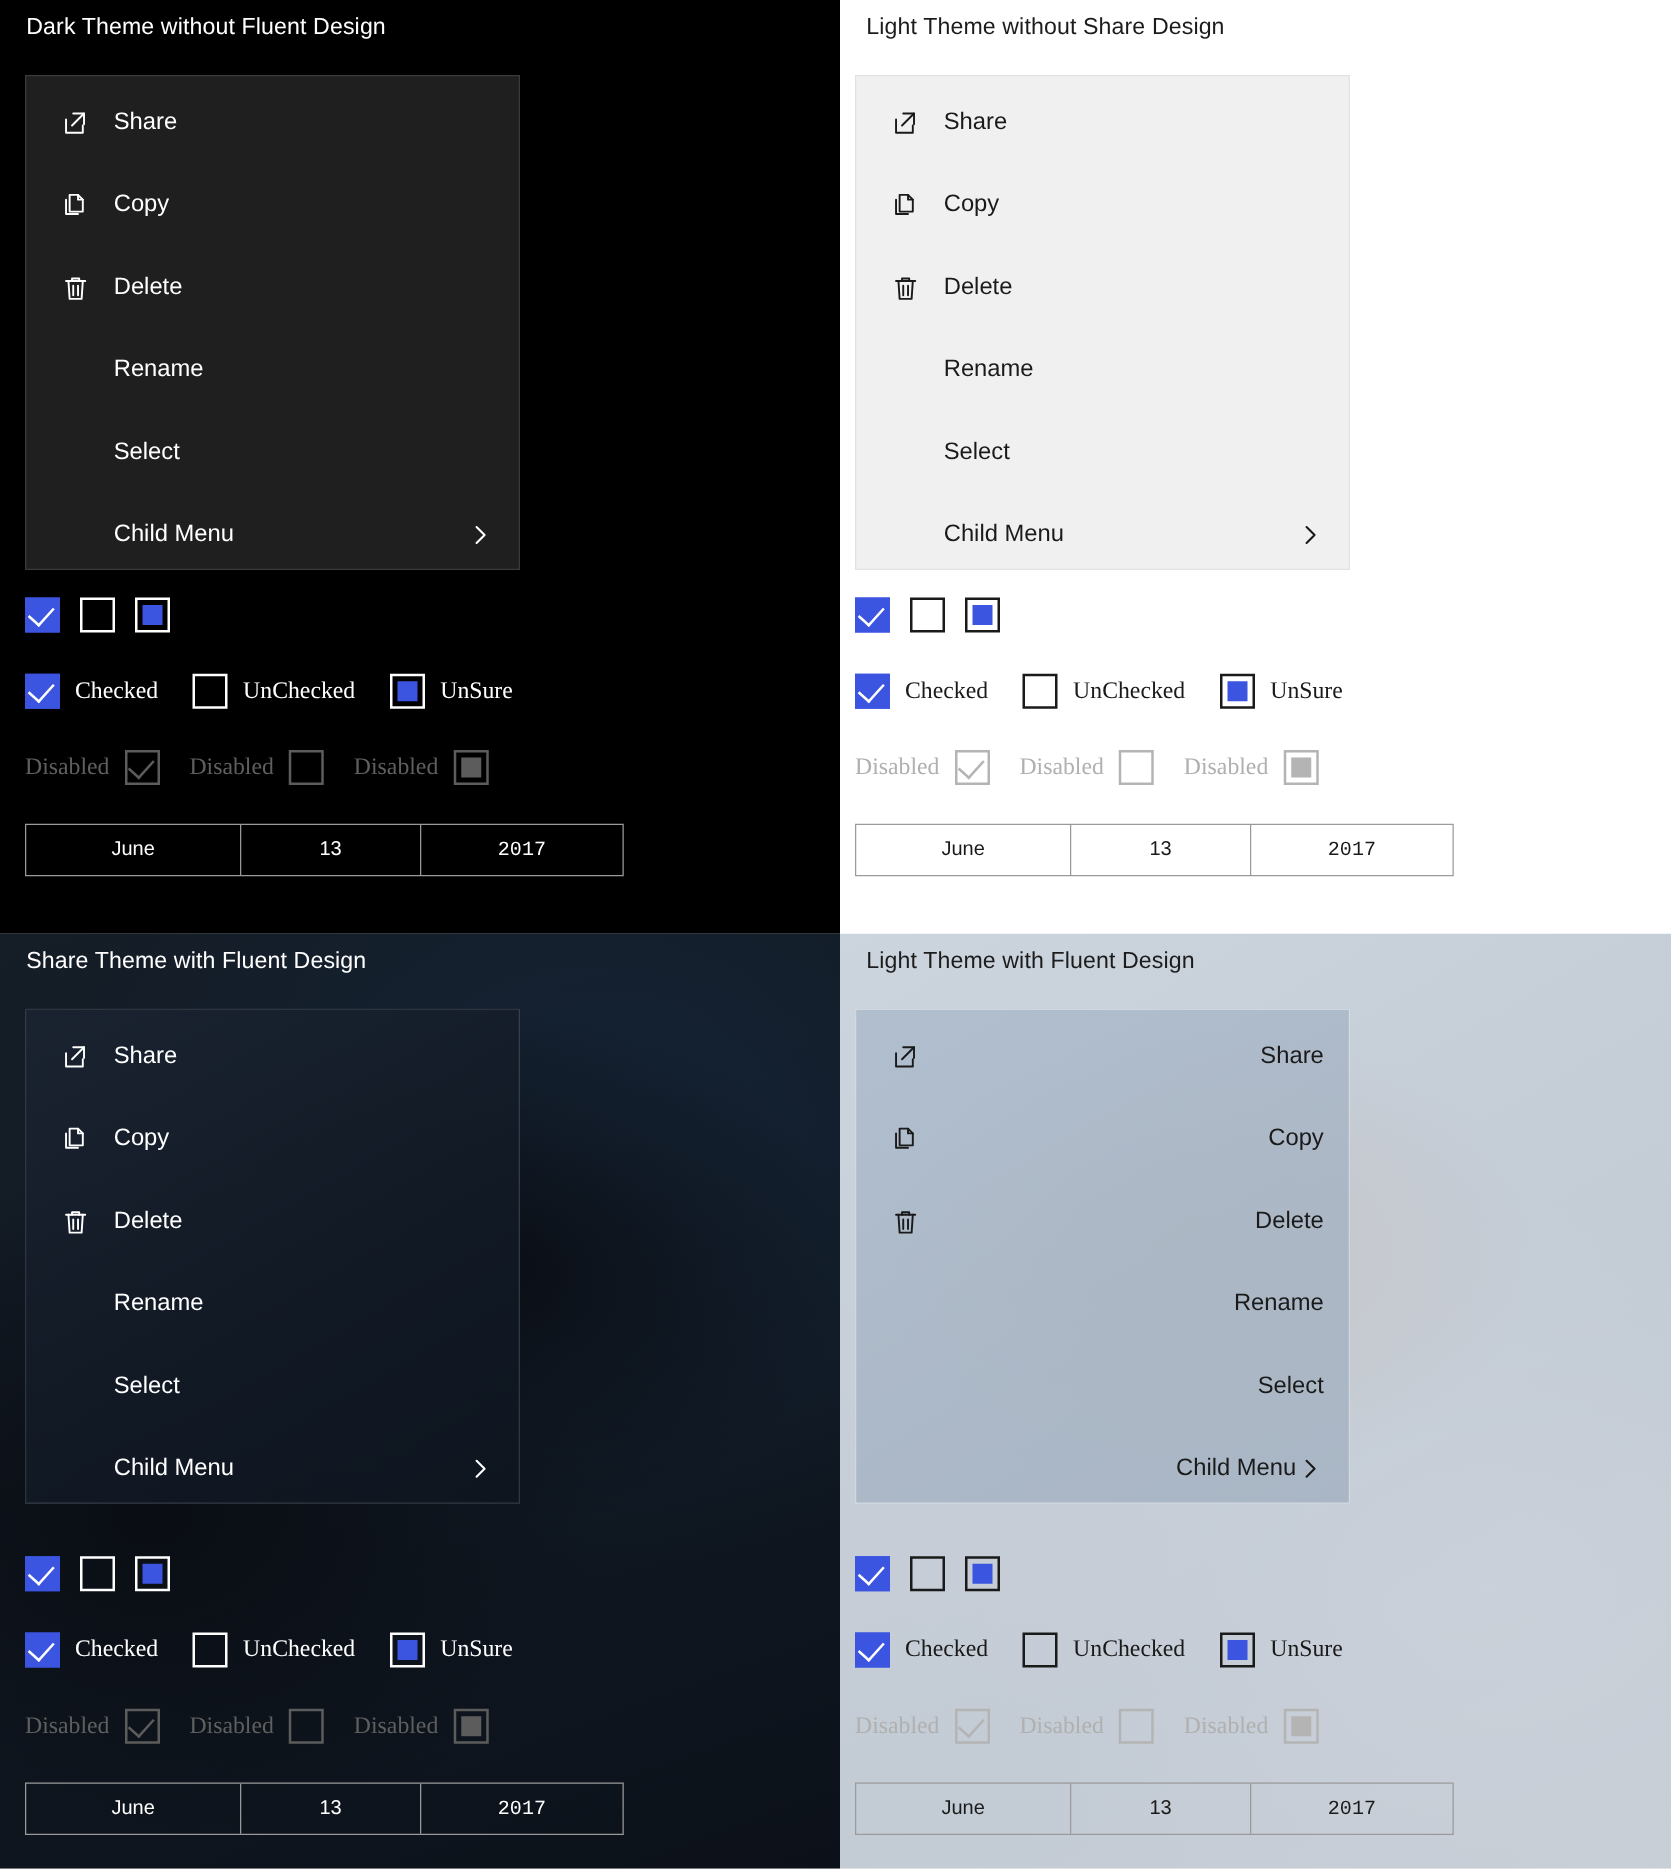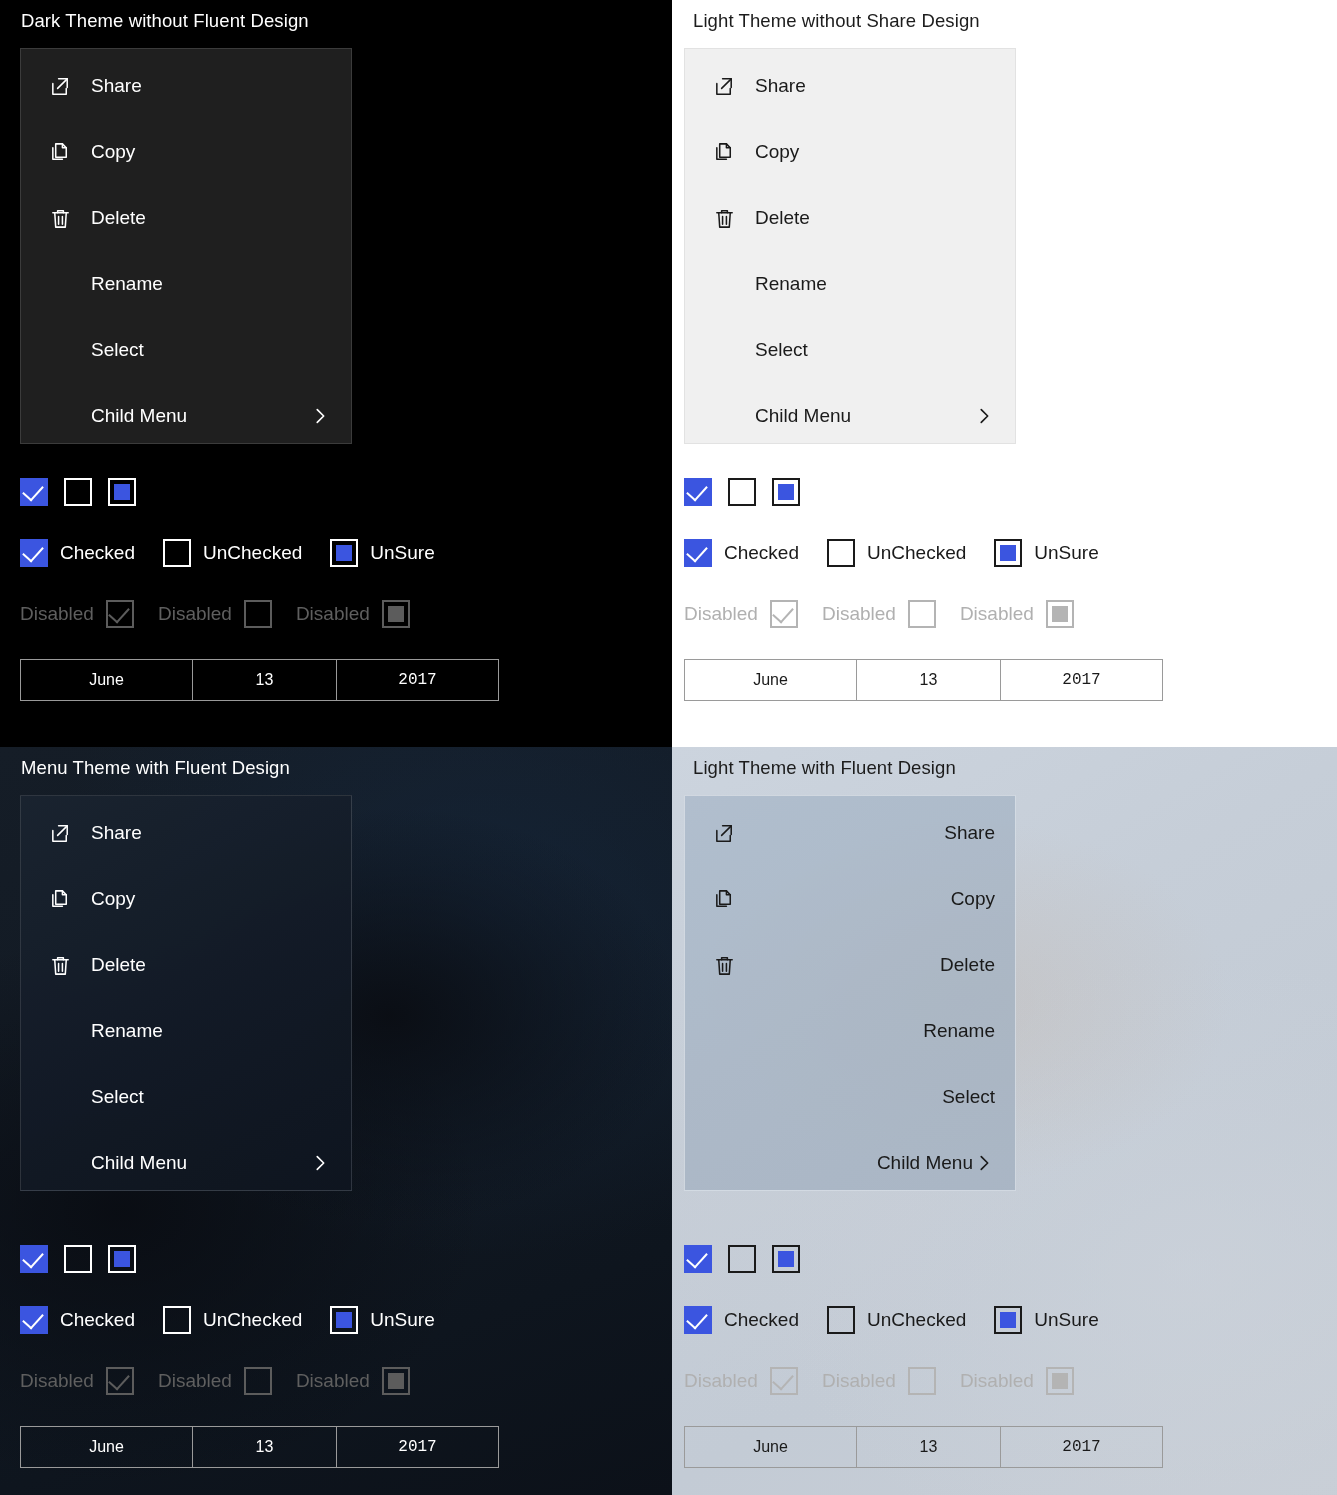--- a/index.html
+++ b/index.html
@@ -42,22 +42,22 @@
     font-size: 18.5px;
     letter-spacing: 0.1px;
     white-space: nowrap;
   }
   .dark-text  { color: #ffffff; }
   .light-text { color: #1c1c1c; }
 
   
   .menu {
     position: absolute;
-    left: 20px; top: 48px;
-    width: 332px; height: 396px;
+    left: 20px; top: 60px;
+    width: 396px; height: 396px;
     border: 1px solid rgba(255,255,255,0.14);
     padding-top: 4px;
   }
   .menu.dark-plain   { background: #1f1f1f; border-color: #3b3b3b; }
   .menu.light-plain  { background: #f0f0f0; border-color: #e2e2e2; }
   .menu.dark-fluent  {
     background: linear-gradient(150deg, rgba(26,35,48,0.94) 0%, rgba(18,26,38,0.94) 55%, rgba(14,21,31,0.94) 100%);
     border-color: rgba(255,255,255,0.13);
   }
   .menu.light-fluent {
@@ -88,21 +88,21 @@
   .menu.dark-plain  .menu-item, .menu.dark-fluent .menu-item  { color: #ffffff; }
   .menu.light-plain .menu-item, .menu.light-fluent .menu-item { color: #1a1a1a; }
 
   
   .cb-row {
     position: absolute;
     display: flex;
     align-items: center;
   }
   .cb-row-compact { gap: 16px; }
-  .cb-pair { display: flex; align-items: center; gap: 12px; }
+  .cb-pair { display: flex; align-items: center; gap: 12px; font-family: Liberation Serif, serif; }
   .cb-label { font-size: 19px; white-space: nowrap; }
 
   .cb {
     width: 28px; height: 28px;
     flex: 0 0 28px;
     position: relative;
     display: block;
   }
   .cb-box {
     position: absolute; inset: 0;
@@ -414,21 +414,21 @@
     </div>
 
     <div class="datepicker light" style="left:12px; top:659px;">
       <span class="dp-field dp-month">June</span>
       <span class="dp-field dp-day">13</span>
       <span class="dp-field dp-year">2017</span>
     </div>
   </div>
 
   <div class="q q-dark-fluent">
-    <div class="q-title dark-text">Menu Theme with Fluent Design</div>
+    <div class="q-title dark-text">Share Theme with Fluent Design</div>
 
     <div class="menu dark-fluent">
       <div class="menu-item">
         <span class="mi-icon">
           <svg viewBox="0 0 24 24" fill="none" stroke="currentColor" stroke-width="1.6" stroke-linecap="round" stroke-linejoin="round">
             <path d="M4 9v11h14v-6"></path>
               <path d="M10 4h9v9"></path>
               <path d="M19 4L9 14"></path>
           </svg>
         </span>

